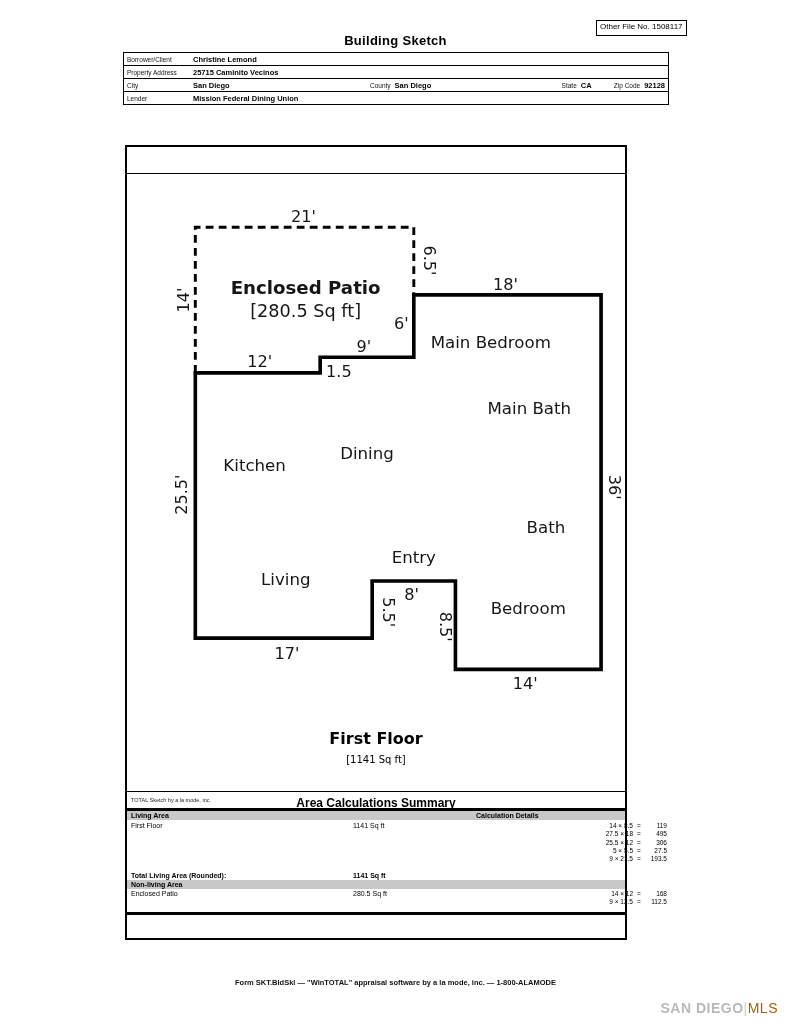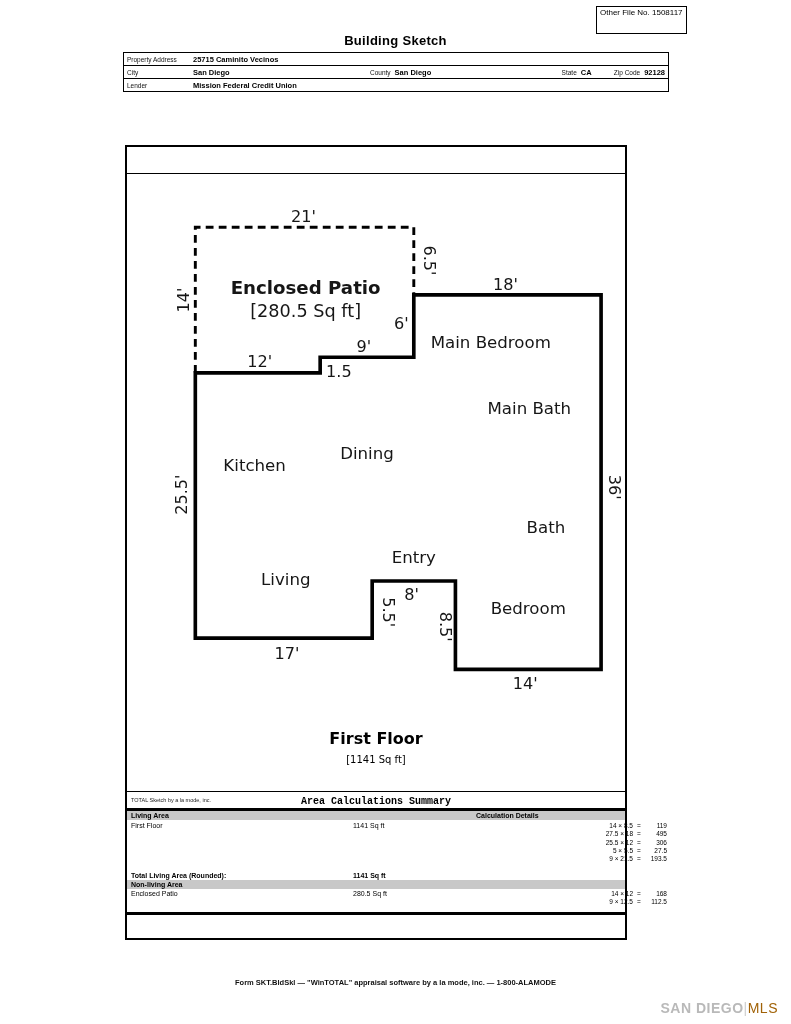--- a/index.html
+++ b/index.html
@@ -1,19 +1,19 @@
 <!DOCTYPE html>
 <html><head>
 <meta charset="utf-8">
 <style>
   html,body{margin:0;padding:0;background:#ffffff;}
   body{width:791px;height:1024px;position:relative;font-family:"Liberation Sans",sans-serif;color:#000;overflow:hidden;}
 
   
-  .file-no{position:absolute;left:596px;top:6px;border:1px solid #000;font-size:8px;padding:1px 3px 16px 3px;white-space:nowrap;}
+  .file-no{position:absolute;left:596px;top:20px;border:1px solid #000;font-size:8px;padding:1px 3px 4px 3px;white-space:nowrap;}
 
   
   .page-title{position:absolute;left:0;right:0;top:33px;text-align:center;font-size:13px;font-weight:bold;letter-spacing:0.3px;}
 
   
   .form-table{position:absolute;left:123px;top:52px;width:544px;border:1px solid #000;background:#fff;}
   .form-row{display:flex;align-items:center;height:12px;border-bottom:1px solid #000;overflow:hidden;}
   .form-row:last-child{border-bottom:none;}
   .f-label{font-size:6.5px;padding-left:3px;flex:0 0 auto;color:#111;}
   .f-val{font-size:7.5px;font-weight:bold;padding-left:4px;white-space:nowrap;}
@@ -32,21 +32,21 @@
   .patio-area{font-size:1.7px;}
 
   .floor-caption{position:absolute;left:0;right:0;top:582px;text-align:center;font-family:"DejaVu Sans",sans-serif;}
   .floor-caption .fc-title{font-size:16px;font-weight:bold;line-height:19px;}
   .floor-caption .fc-area{font-size:10px;line-height:23px;}
 
   
   .summary{position:absolute;left:0;right:0;top:644px;height:147px;}
   .sum-rowA{position:absolute;left:0;right:0;top:0;height:17px;border-top:1px solid #000;}
   .brand{position:absolute;left:4px;top:5px;font-size:5.5px;color:#222;}
-  .sum-title{position:absolute;left:0;right:0;top:4px;text-align:center;font-size:10px;font-weight:bold;font-family:Liberation Mono, monospace;}
+  .sum-title{position:absolute;left:0;right:0;top:4px;text-align:center;font-size:12px;font-weight:bold;}
   .thickline{position:absolute;left:0;right:0;height:3px;background:#000;}
   .tl-1{top:17px;} .tl-2{top:121px;}
   .grayband{position:absolute;left:0;right:0;height:9px;background:#c8c8c8;}
   .gb-1{top:20px;} .gb-2{top:89px;}
   .gb-label{position:absolute;left:4px;top:0;font-size:7px;font-weight:bold;line-height:9px;}
   .gb-calc{position:absolute;left:349px;top:0;font-size:7px;font-weight:bold;line-height:9px;}
   .sum-name{position:absolute;left:4px;font-size:7px;line-height:8px;}
   .sum-area{position:absolute;left:226px;font-size:7px;line-height:8px;}
   .r-first{top:31px;} .r-patio{top:99px;}
   .sum-total-label{position:absolute;left:4px;top:81px;font-size:7px;font-weight:bold;}
@@ -69,36 +69,40 @@
 </style>
 </head>
 <body>
 
 <div class="file-no">Other File No. 1508117</div>
 
 <div class="page-title">Building Sketch</div>
 
 <div class="form-table">
   <div class="form-row">
+    <span class="f-label w-label">Borrower/Client</span>
+    <span class="f-val">Christine Lemond</span>
+  </div>
+  <div class="form-row">
     <span class="f-label w-label">Property Address</span>
     <span class="f-val">25715 Caminito Vecinos</span>
   </div>
   <div class="form-row">
     <span class="f-label w-label">City</span>
     <span class="f-val cellspacer" style="width:174px;">San Diego</span>
     <span class="f-label">County</span>
     <span class="f-val cellspacer" style="width:164px;">San Diego</span>
     <span class="f-label">State</span>
     <span class="f-val cellspacer" style="width:30px;">CA</span>
     <span class="f-label">Zip Code</span>
     <span class="f-val">92128</span>
   </div>
   <div class="form-row">
     <span class="f-label w-label">Lender</span>
-    <span class="f-val">Mission Federal Credit Union</span>
+    <span class="f-val">Mission Federal Dining Union</span>
   </div>
 </div>
 
 <div class="sketch-box">
   <div class="sketch-topline"></div>
 
   <svg class="plan-svg" width="484" height="515" viewBox="-3 -3 46.5 49.5" xmlns="http://www.w3.org/2000/svg">
 
     <polygon points="21,6.5 39,6.5 39,42.5 25,42.5 25,34 17,34 17,39.5 0,39.5 0,14 12,14 12,12.5 21,12.5" fill="none" stroke="#000" stroke-width="0.35"></polygon>
 

